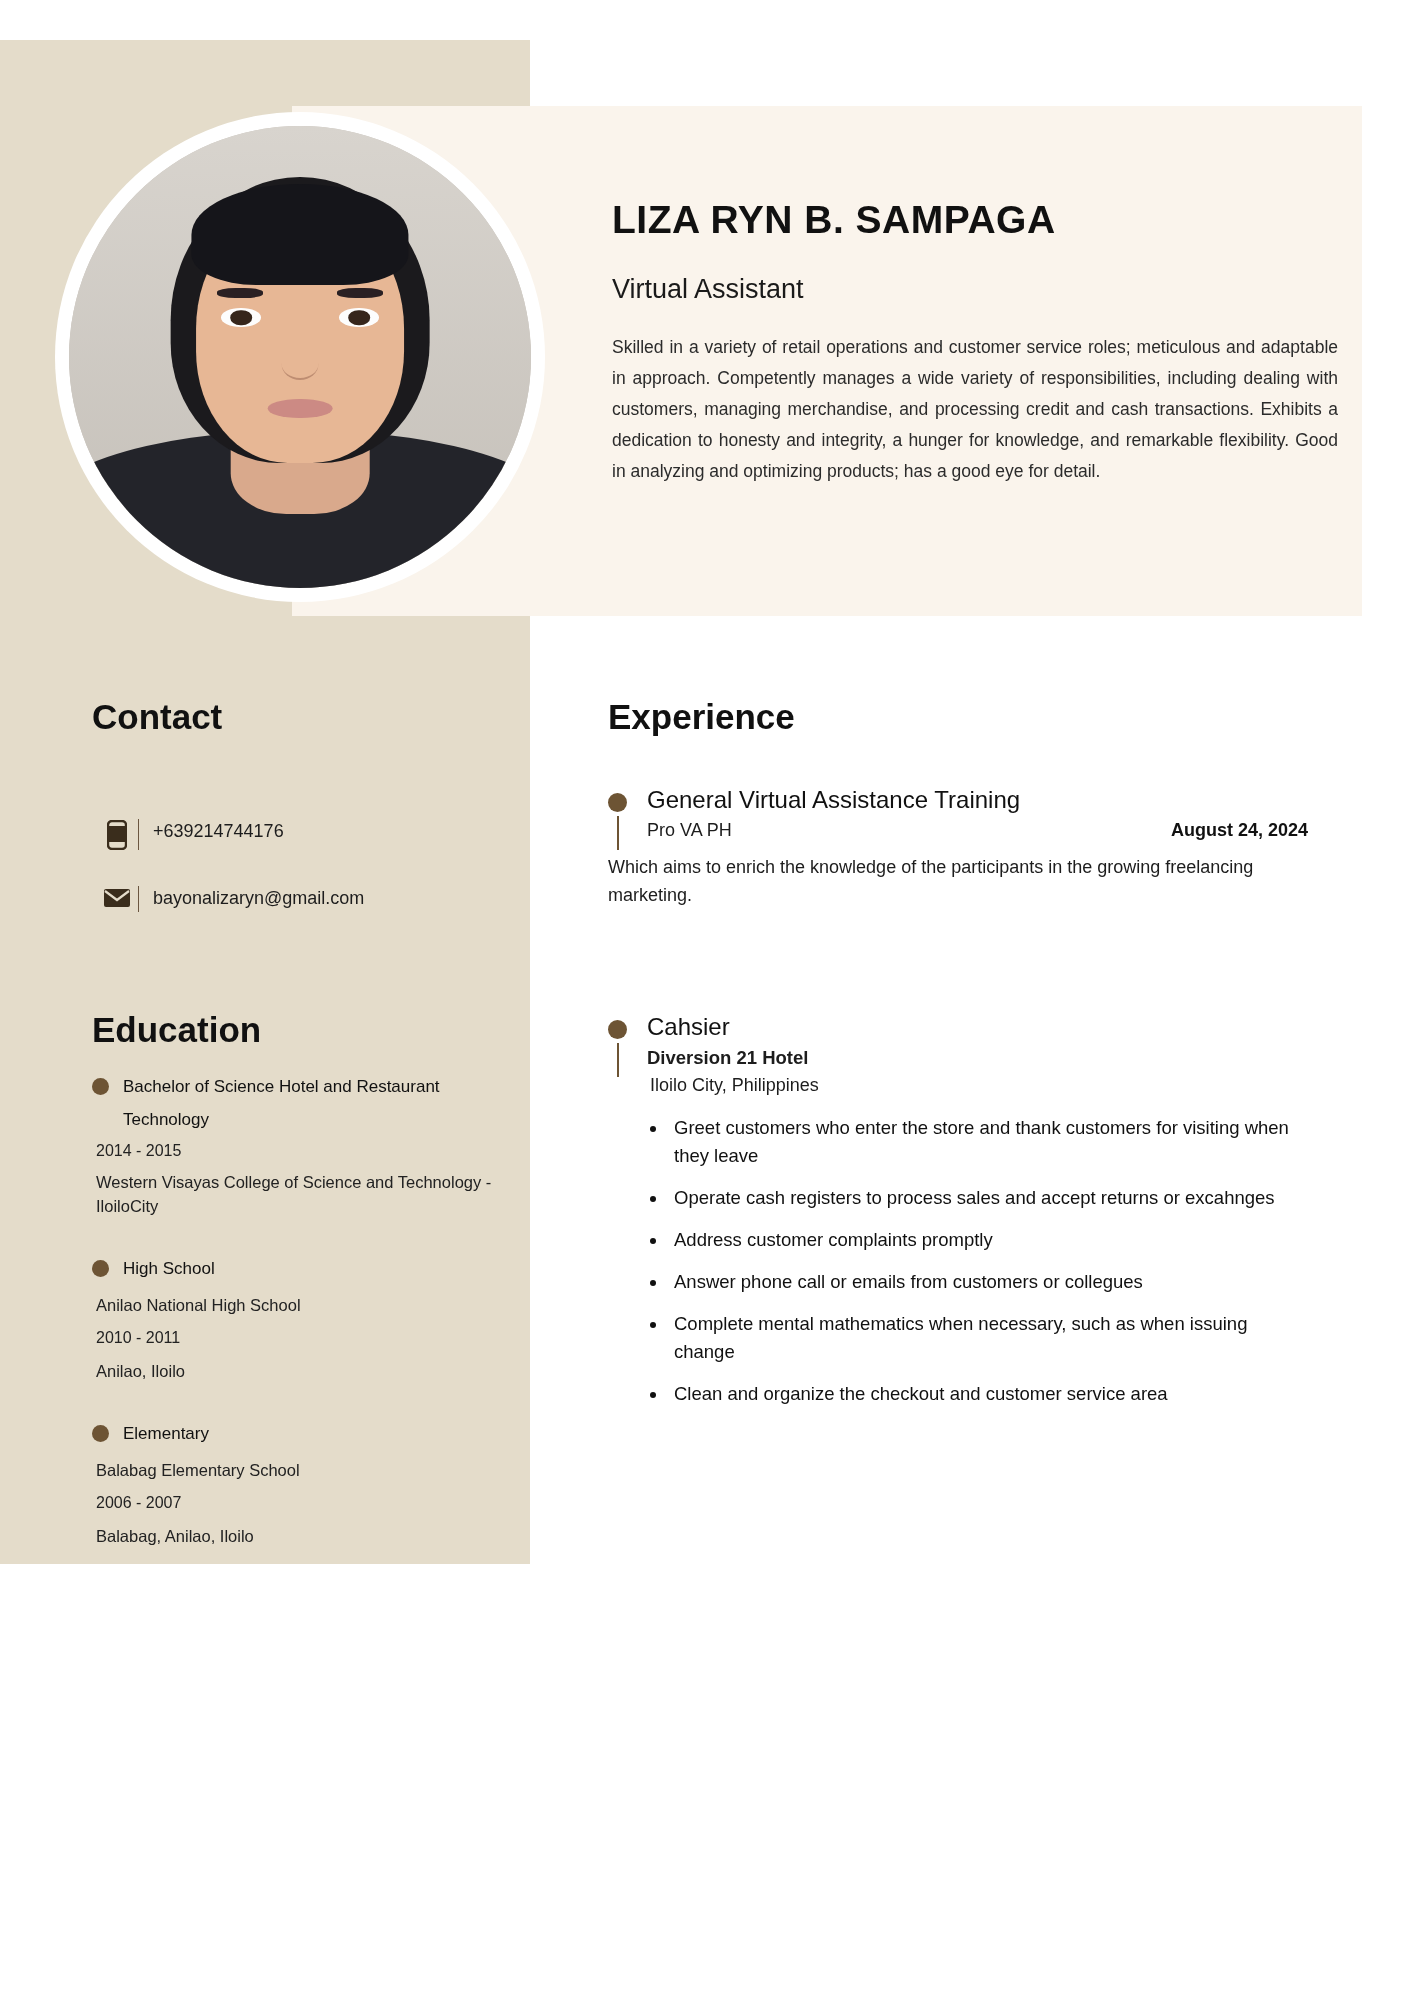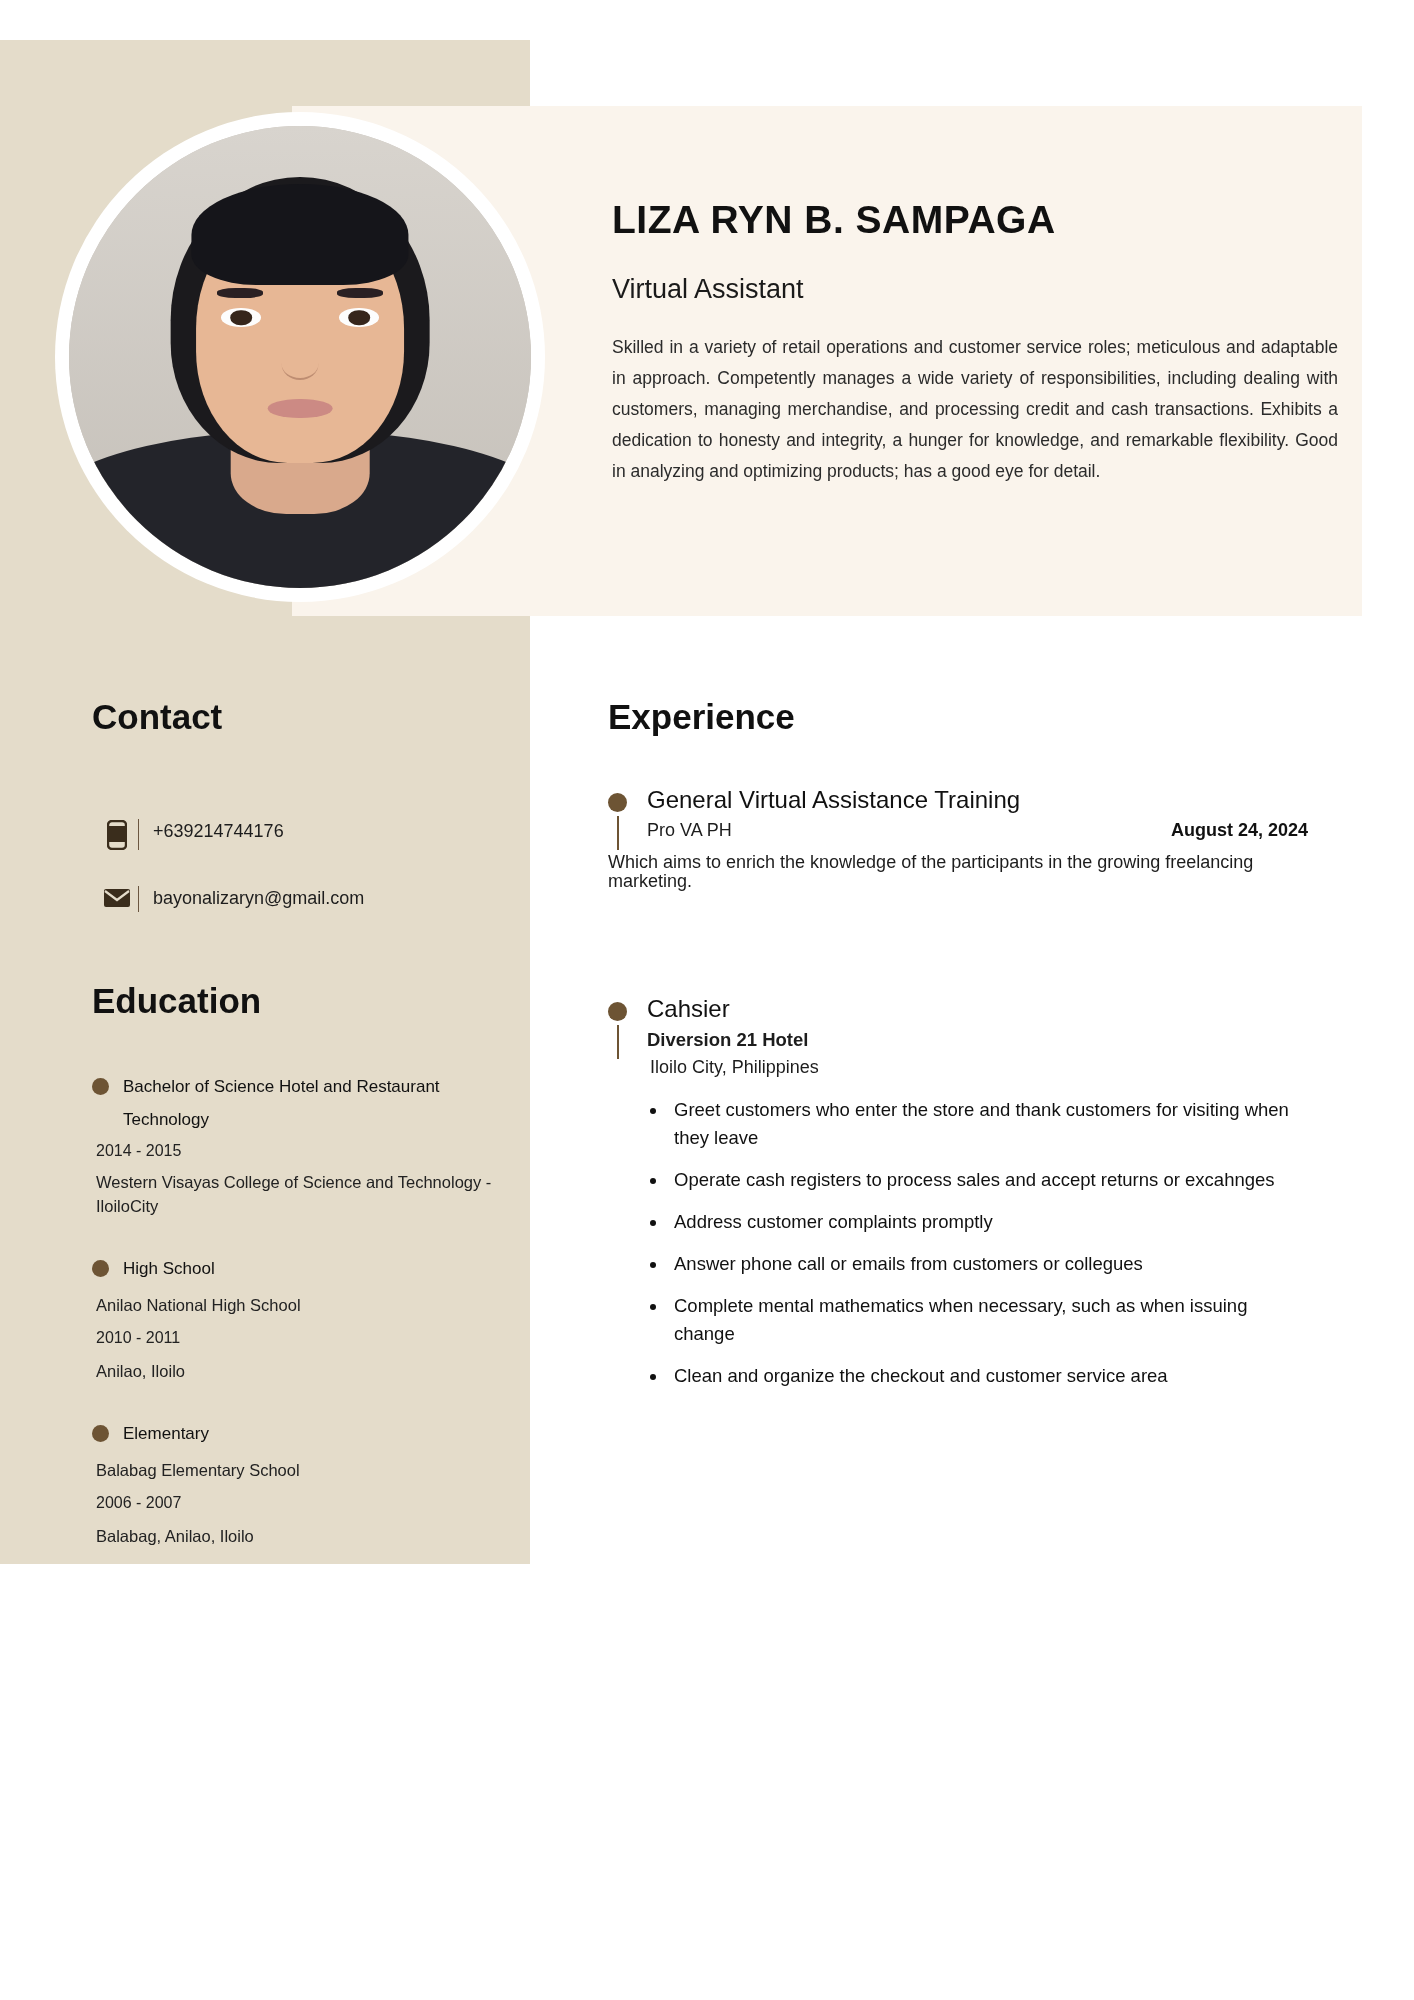--- a/index.html
+++ b/index.html
@@ -135,21 +135,21 @@
     width: 726px;
     font-size: 17.5px; line-height: 31px;
     color: #2b2b2b;
     text-align: justify;
   }
   
   .h-sec {
     font-size: 35px; font-weight: bold; color: #111111;
   }
   #contact-head { position: absolute; left: 92px; top: 697px; }
-  #education-head { position: absolute; left: 92px; top: 981px; }
+  #education-head { position: absolute; left: 92px; top: 1010px; }
   #skills-head { position: absolute; left: 92px; top: 1660px; }
   #experience-head { position: absolute; left: 608px; top: 697px; }
   #language-head { position: absolute; left: 603px; top: 1668px; }
 
   
   .contact-list { position: absolute; left: 100px; top: 783px; width: 420px; }
   .contact-row {
     display: flex; align-items: flex-start;
     margin-bottom: 25px;
     margin-top: 36px;
@@ -199,21 +199,21 @@
     width: 2px; height: 34px; background: #6d5434;
   }
   .exp-meta {
     display: flex; justify-content: space-between;
     margin: 6px 0 0 39px; width: 661px;
   }
   .exp-org { font-size: 18px; color: #1d1d1d; }
   .exp-org.bold { font-weight: bold; font-size: 18.5px; }
   .exp-date { font-size: 18px; color: #111111; font-weight: bold; }
   .exp-desc {
-    margin: 12px 0 0 0; font-size: 18px; line-height: 19px; color: #1d1d1d;
+    margin: 12px 0 0 0; font-size: 18px; line-height: 28px; color: #1d1d1d;
     width: 690px;
   }
   .exp-loc { margin: 6px 0 0 42px; font-size: 18px; color: #1d1d1d; }
   .exp-bullets { margin: 18px 0 0 60px; }
   .exp-bullets li {
     font-size: 18.5px; line-height: 28px; color: #111111;
     margin-bottom: 14px; padding-left: 6px;
   }
 
   

